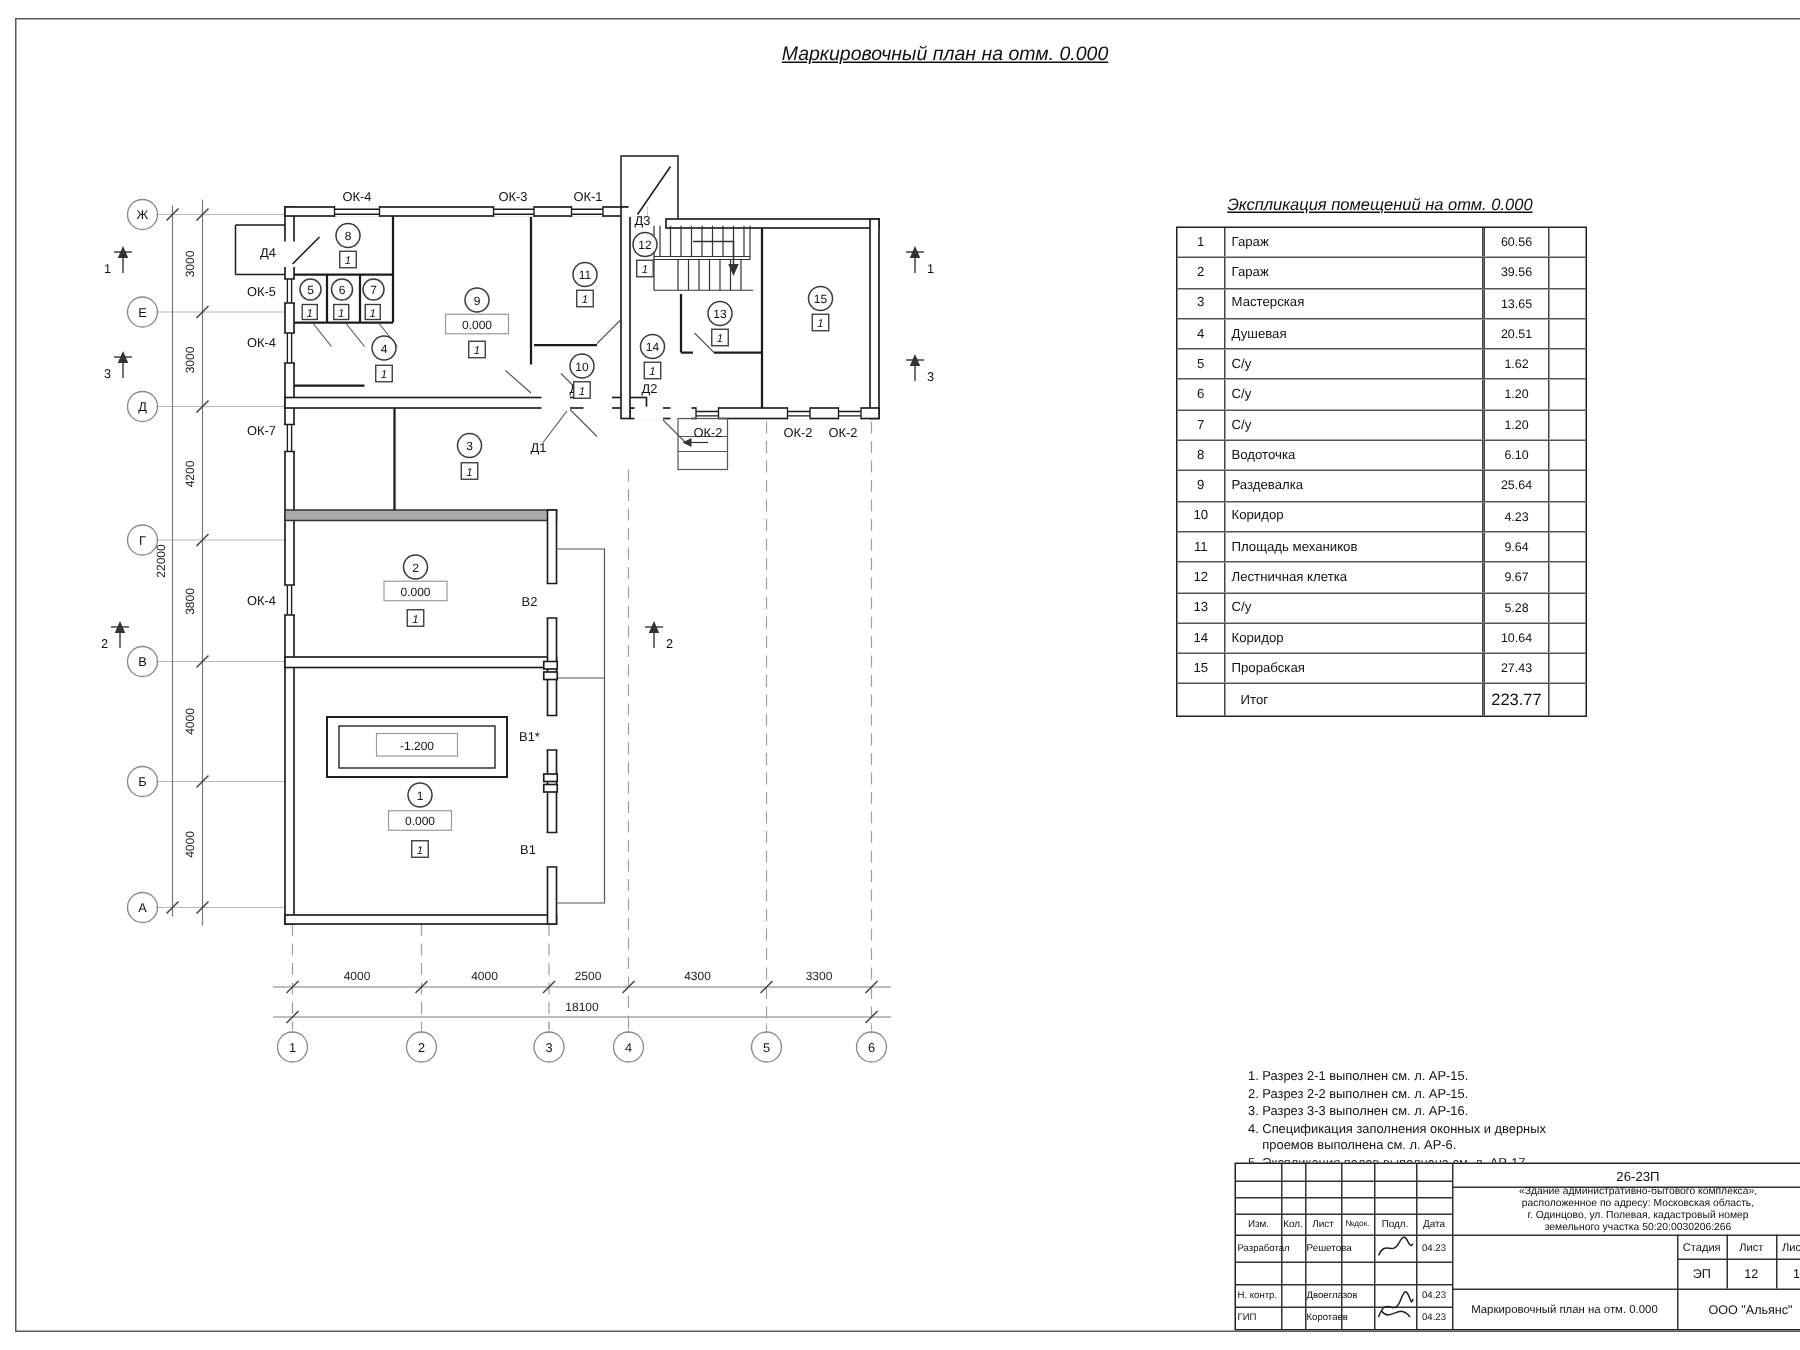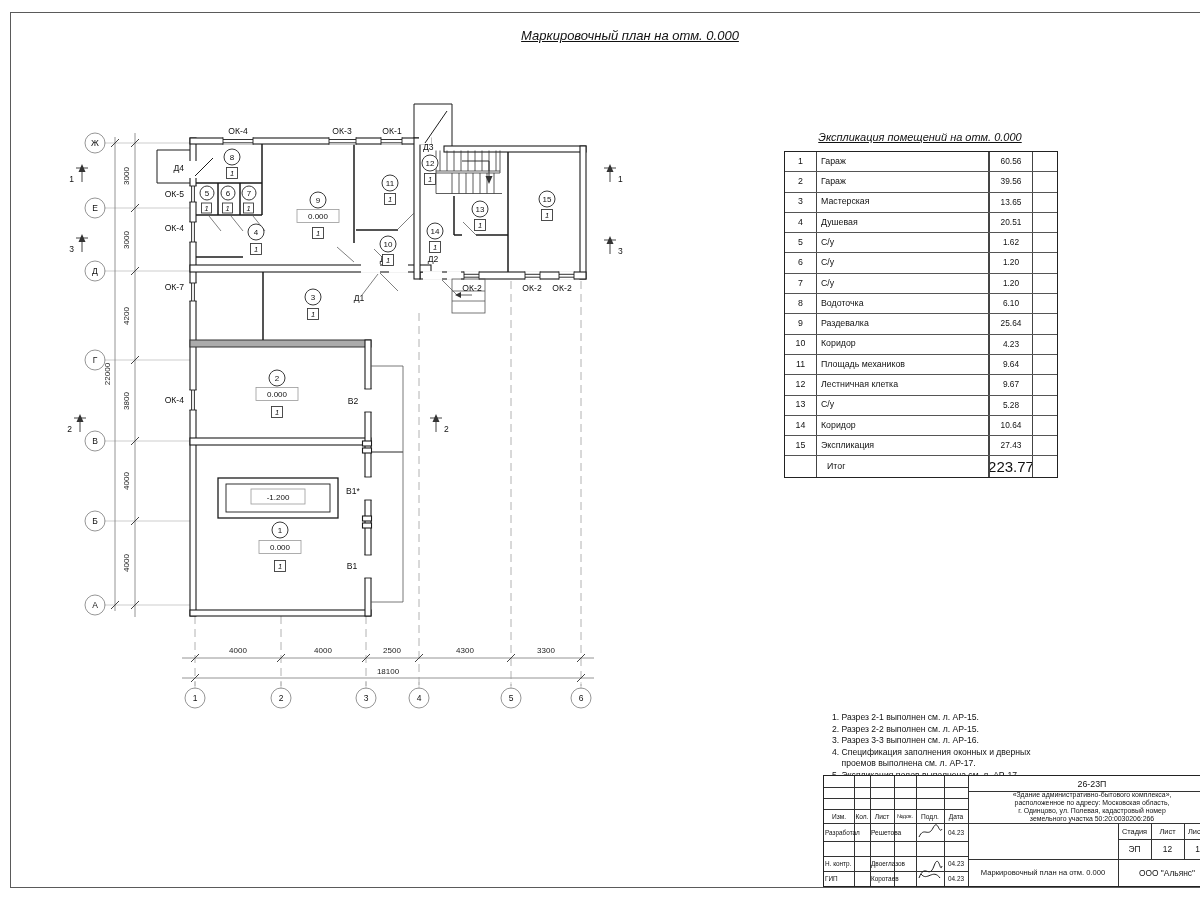--- a/index.html
+++ b/index.html
@@ -38,21 +38,21 @@
           height:19.3px;align-items:stretch}
   .ex-head{height:34px;border-bottom:1.2px solid #222}
   .ex-body .ex-row:last-child{border-bottom:.9px solid #555}
   .ex-total{height:21px;border-bottom:none}
   .cell{display:flex;align-items:center;justify-content:center;border-right:1px solid #444;
         overflow:hidden;white-space:pre-line;text-align:center;line-height:1.12}
   .cell:last-child{border-right:none}
   .cell.name{justify-content:flex-start;padding-left:4px;text-align:right}
   .cell.area{border-left:1px solid #444;font-size:8.3px}
   .ex-total .name{padding-left:10px}
-  .ex-total .area{font-size:15px}
+  .ex-total .area{font-size:11px}
   
   .notes{position:absolute;left:832px;top:712px;width:310px;font-size:8.6px;line-height:11.6px}
   .notes div{white-space:pre-wrap}
   
   .stamp{position:absolute;left:823px;top:775px;width:392px;height:110px;
          border:1.5px solid #222;background:#fff;font-size:7px}
   .stamp .v,.stamp .h{position:absolute;background:#333}
   .stamp .v{width:1px;top:0;bottom:0}
   .stamp .cell-abs{position:absolute;display:flex;align-items:center;justify-content:center;
                    text-align:center;overflow:hidden}
@@ -442,21 +442,21 @@
 
       <div class="ex-row">
         <div class="cell">14</div>
         <div class="cell name">Коридор</div>
         <div class="cell area">10.64</div>
         <div class="cell"></div>
       </div>
 
       <div class="ex-row">
         <div class="cell">15</div>
-        <div class="cell name">Экспликация</div>
+        <div class="cell name">Прорабская</div>
         <div class="cell area">27.43</div>
         <div class="cell"></div>
       </div>
     </div>
   <div class="ex-row ex-total">
     <div class="cell"></div>
     <div class="cell name">Итог</div>
     <div class="cell area">223.77</div>
     <div class="cell"></div>
   </div>
@@ -464,21 +464,21 @@
 
 <div class="notes">
 
     <div>1. Разрез 2-1 выполнен см. л. АР-15.</div>
 
     <div>2. Разрез 2-2 выполнен см. л. АР-15.</div>
 
     <div>3. Разрез 3-3 выполнен см. л. АР-16.</div>
 
     <div>4. Спецификация заполнения оконных и дверных
-    проемов выполнена см. л. АР-17.</div>
+    проемов выполнена см. л. АР-6.</div>
 
     <div>5. Экспликация полов выполнена см. л. АР-17.</div>
   </div>
 
 <div class="stamp">
   <div class="v" style="left:30px"></div>
     <div class="v" style="left:46px"></div>
   <div class="v" style="left:70px"></div>
     <div class="v" style="left:92px"></div>
   <div class="v" style="left:120px"></div>

